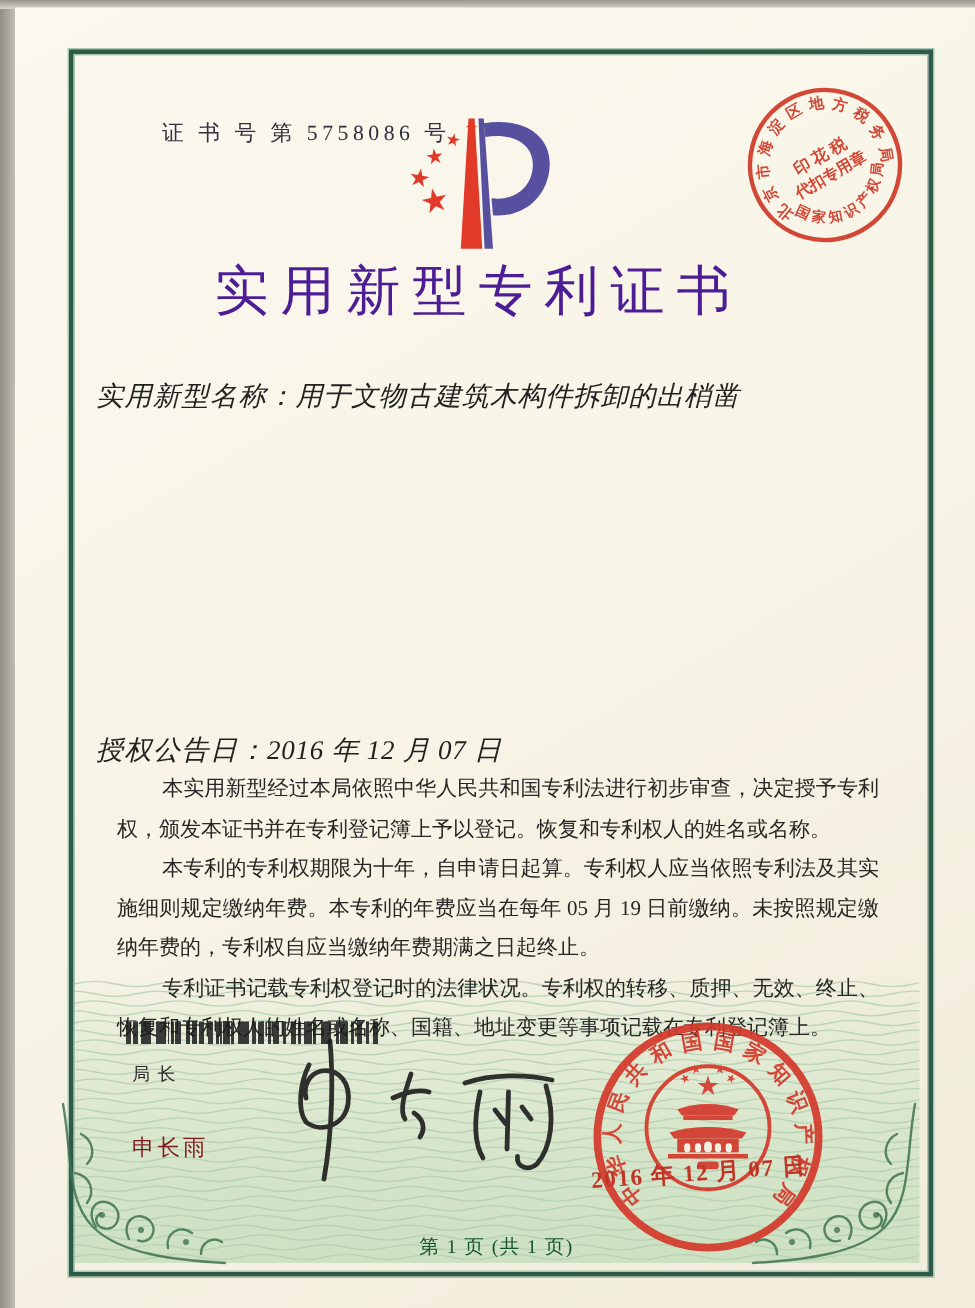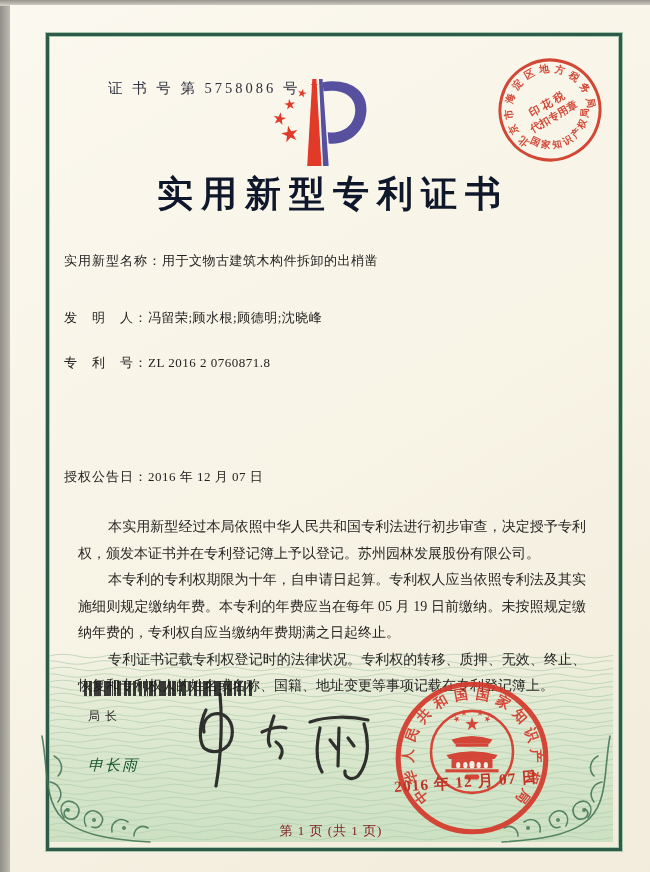--- a/index.html
+++ b/index.html
@@ -19,43 +19,43 @@
                      rgba(207,227,197,.75) 55%,rgba(201,223,191,.9) 100%);}
   .wave-svg{position:absolute;left:49px;top:652px;}
   .ornament{position:absolute;width:118px;height:112px;}
   #orn-left{left:34px;top:734px;}
   #orn-right{left:500px;top:734px;transform:scaleX(-1);}
   .cert-number{position:absolute;left:64px;top:79px;font-size:14.5px;
                letter-spacing:3px;color:#30303e;margin-left:44px;}
   .logo{position:absolute;left:266px;top:76px;width:110px;height:94px;}
   .tax-stamp{position:absolute;left:494px;top:54px;width:112px;height:112px;
              transform:rotate(-30deg);opacity:.92;}
-  .title{position:absolute;left:48px;top:170px;width:570px;text-align:center;
-         font-size:36px;font-weight:700;letter-spacing:8px;color:#0f172a;}
-  .field{position:absolute;left:64px;font-size:13px;color:#222220;white-space:nowrap;}
+  .title{position:absolute;left:34px;top:170px;width:570px;text-align:center;
+         font-size:36px;font-weight:400;letter-spacing:8px;color:#4c1d95;}
+  .field{position:absolute;left:64px;font-size:18px;color:#222220;white-space:nowrap;font-style:italic;}
   .field .flabel{letter-spacing:1px;}
   .field .fvalue{letter-spacing:.5px;}
   .paras{position:absolute;left:78px;top:514px;width:508px;}
   .paras p{margin:0;font-size:14px;line-height:26.5px;text-indent:2.15em;
            text-align:justify;color:#262624;}
   .barcode{position:absolute;left:84px;top:681px;width:168px;height:15px;opacity:.85;
     background:
       repeating-linear-gradient(90deg,#1c1c1c 0 2px,transparent 2px 5px),
       repeating-linear-gradient(90deg,#1c1c1c 0 1px,transparent 1px 7px),
       repeating-linear-gradient(90deg,#1c1c1c 0 3px,transparent 3px 11px);}
   .director-title{position:absolute;left:88px;top:708px;font-size:12px;
                   letter-spacing:5px;color:#2a2a28;}
   .director-name{position:absolute;left:88px;top:756px;font-size:15px;
-                 letter-spacing:2px;color:#14532d;font-style:italic;}
+                 letter-spacing:2px;color:#7f1d1d;}
   .signature{position:absolute;left:172px;top:688px;width:215px;height:105px;opacity:.9;}
   .main-seal{position:absolute;left:390px;top:676px;width:164px;height:164px;opacity:.92;}
   .seal-date{position:absolute;left:394px;top:772px;font-size:15.5px;font-weight:700;
              color:#bf3526;letter-spacing:1px;transform:rotate(-4deg);}
   .page-footer{position:absolute;left:46px;top:822px;width:570px;text-align:center;
-               font-size:13px;letter-spacing:1px;color:#7f1d1d;}
+               font-size:13px;letter-spacing:1px;color:#14532d;}
   svg text{font-family:"Liberation Serif","DejaVu Serif",serif;}
 </style>
 </head>
 <body>
 
 <div id="stage">
   <div class="scan-left"></div>
   <div class="scan-top"></div>
   <div class="paper"></div>
 
@@ -165,32 +165,26 @@
       <text transform="translate(67.9527007337613,92.07122045577529) rotate(341.6666666666667)" text-anchor="middle" font-size="9.5" font-weight="bold" fill="#cf3a28">产</text>
       <text transform="translate(78.69202648470589,86.48068132469166) rotate(323.3333333333333)" text-anchor="middle" font-size="9.5" font-weight="bold" fill="#cf3a28">权</text>
       <text transform="translate(87.1277776829817,77.79590458133974) rotate(305)" text-anchor="middle" font-size="9.5" font-weight="bold" fill="#cf3a28">局</text>
     </svg>
 
   <div class="title">实用新型专利证书</div>
 
   <div class="field" style="top:252px">
     <span class="flabel">实用新型名称：</span><span class="fvalue">用于文物古建筑木构件拆卸的出梢凿</span>
   </div>
-  <div class="field" style="top:309px">
-    <span class="flabel">发　明　人：</span><span class="fvalue">冯留荣;顾水根;顾德明;沈晓峰</span>
-  </div>
-  <div class="field" style="top:354px">
-    <span class="flabel">专　利　号：</span><span class="fvalue">ZL 2016 2 0760871.8</span>
-  </div>
-  <div class="field" style="top:468px">
+  <div class="field" style="top:488px">
     <span class="flabel">授权公告日：</span><span class="fvalue">2016 年 12 月 07 日</span>
   </div>
 
   <div class="paras">
-    <p>本实用新型经过本局依照中华人民共和国专利法进行初步审查，决定授予专利权，颁发本证书并在专利登记簿上予以登记。苏州园林发展股份有限公司。</p>
+    <p>本实用新型经过本局依照中华人民共和国专利法进行初步审查，决定授予专利权，颁发本证书并在专利登记簿上予以登记。恢复和专利权人的姓名或名称。</p>
     <p>本专利的专利权期限为十年，自申请日起算。专利权人应当依照专利法及其实施细则规定缴纳年费。本专利的年费应当在每年 05 月 19 日前缴纳。未按照规定缴纳年费的，专利权自应当缴纳年费期满之日起终止。</p>
     <p>专利证书记载专利权登记时的法律状况。专利权的转移、质押、无效、终止、恢复和专利权人的姓名或名称、国籍、地址变更等事项记载在专利登记簿上。</p>
   </div>
 
   <div class="barcode"></div>
 
   <div class="director-title">局长</div>
   <div class="director-name">申长雨</div>
 
   <svg class="signature" viewBox="0 0 215 105">

